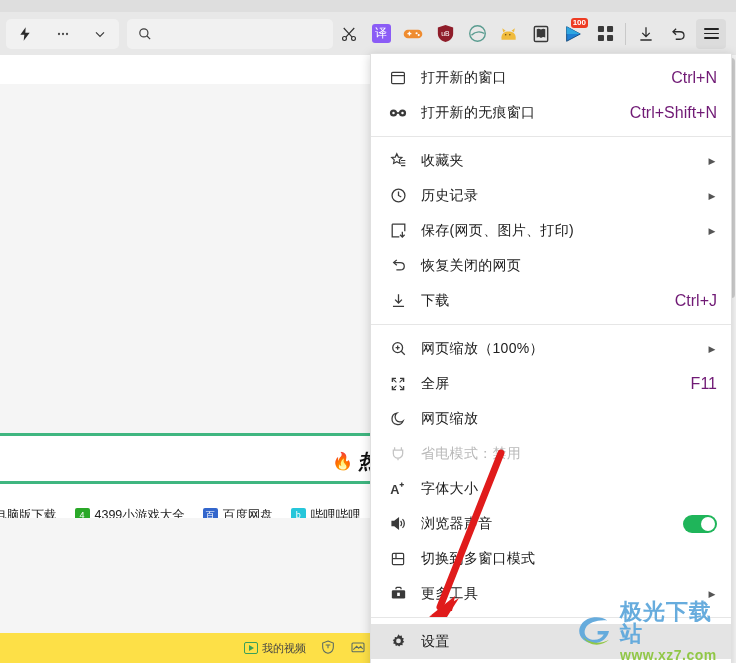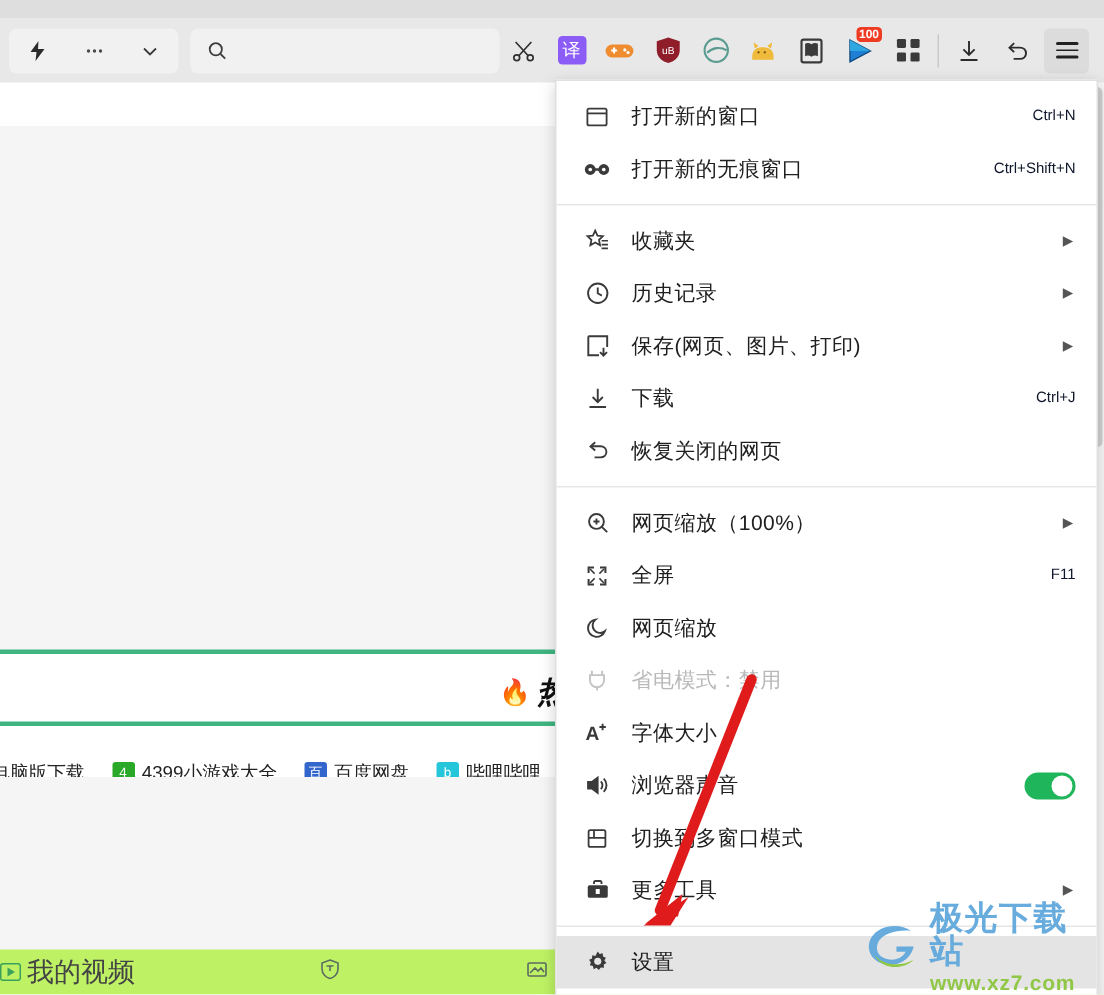--- a/index.html
+++ b/index.html
@@ -88,22 +88,22 @@
   }
   .bm { display: flex; align-items: center; gap: 5px; }
   .bm-ic {
     width: 15px; height: 15px; border-radius: 2px;
     display: flex; align-items: center; justify-content: center;
     font-size: 9px; color: #fff; flex: 0 0 auto;
   }
   .page-lower { position: absolute; left: 0; top: 463px; width: 736px; height: 145px; background: #f5f5f5; }
   .bottom-bar {
     position: absolute; left: 0; bottom: 0; width: 736px; height: 30px;
-    background: #bef264; display: flex; align-items: center; justify-content: space-between;
-    padding-right: 370px; gap: 14px; font-size: 18px; color: #444;
+    background: #fde047; display: flex; align-items: center; justify-content: flex-end;
+    padding-right: 370px; gap: 14px; font-size: 11px; color: #444;
   }
   .mv { display: flex; align-items: center; gap: 4px; }
   .mv-ic {
     width: 14px; height: 12px; border: 1.4px solid #3aa05a; border-radius: 2px;
     display: flex; align-items: center; justify-content: center;
   }
   .mv-ic::after { content:""; border-left: 5px solid #3aa05a; border-top: 3.2px solid transparent; border-bottom: 3.2px solid transparent; }
   .scroll-track {
     position: absolute; right: 0px; top: 0px; width: 9px; height: 608px; background: #f7f7f7;
   }
@@ -124,21 +124,21 @@
     position: relative; cursor: default; justify-content: space-between;
   }
   .mi.selected { background: #e4e4e4; }
   .mi.disabled { color: #b9b9b9; }
   .mi .mi-ic {
     width: 22px; flex: 0 0 22px; display: flex; align-items: center; justify-content: center;
     color: #3a3a3a;
   }
   .mi.disabled .mi-ic { color: #c4c4c4; }
   .mi .mi-label { margin-left: 12px; flex: 1 1 auto; letter-spacing: 0.3px; }
-  .mi .mi-accel { color: #0f172a; font-size: 10px; }
+  .mi .mi-accel { color: #701a75; font-size: 16px; }
   .mi .mi-arrow {
     width: 10px; color: #555; font-size: 9px; display: flex; align-items: center; justify-content: center;
   }
   .menu-sep { height: 1px; background: #e6e6e6; margin: 6px 0; }
   .toggle {
     width: 34px; height: 18px; border-radius: 10px; background: #1fb55a; position: relative;
   }
   .toggle .knob {
     position: absolute; right: 2px; top: 2px; width: 14px; height: 14px;
     border-radius: 50%; background: #fff;
@@ -407,35 +407,35 @@
           <path d="M14.5 11.5 V17.5 M11.8 15 L14.5 17.8 L17.2 15"></path>
         </svg>
       </span>
       <span class="mi-label">保存(网页、图片、打印)</span>
       <span class="mi-arrow">▶</span>
     </div>
 
     <div class="mi">
       <span class="mi-ic">
         <svg width="17" height="17" viewBox="0 0 20 20" fill="none" stroke="#3a3a3a" stroke-width="1.5">
+          <path d="M5 6.5 H12 C15 6.5 16.8 8.4 16.8 10.8 C16.8 13.2 15 15.2 12 15.2 H7.5"></path>
+          <path d="M8 3.4 L4.3 6.6 L8 9.8"></path>
+        </svg>
+      </span>
+      <span class="mi-label">恢复关闭的网页</span>
+    </div>
+
+    <div class="mi">
+      <span class="mi-ic">
+        <svg width="17" height="17" viewBox="0 0 20 20" fill="none" stroke="#3a3a3a" stroke-width="1.5">
           <path d="M10 2.6 V12.5 M6 9 L10 13 L14 9 M3.5 16.8 H16.5"></path>
         </svg>
       </span>
       <span class="mi-label">下载</span>
       <span class="mi-accel">Ctrl+J</span>
-    </div>
-
-    <div class="mi">
-      <span class="mi-ic">
-        <svg width="17" height="17" viewBox="0 0 20 20" fill="none" stroke="#3a3a3a" stroke-width="1.5">
-          <path d="M5 6.5 H12 C15 6.5 16.8 8.4 16.8 10.8 C16.8 13.2 15 15.2 12 15.2 H7.5"></path>
-          <path d="M8 3.4 L4.3 6.6 L8 9.8"></path>
-        </svg>
-      </span>
-      <span class="mi-label">恢复关闭的网页</span>
     </div>
 
     <div class="menu-sep"></div>
 
     <div class="mi">
       <span class="mi-ic">
         <svg width="17" height="17" viewBox="0 0 20 20" fill="none" stroke="#3a3a3a" stroke-width="1.5">
           <circle cx="9" cy="9" r="5.8"></circle>
             <path d="M13.2 13.2 L17.4 17.4 M6.6 9 H11.4 M9 6.6 V11.4"></path>
         </svg>

